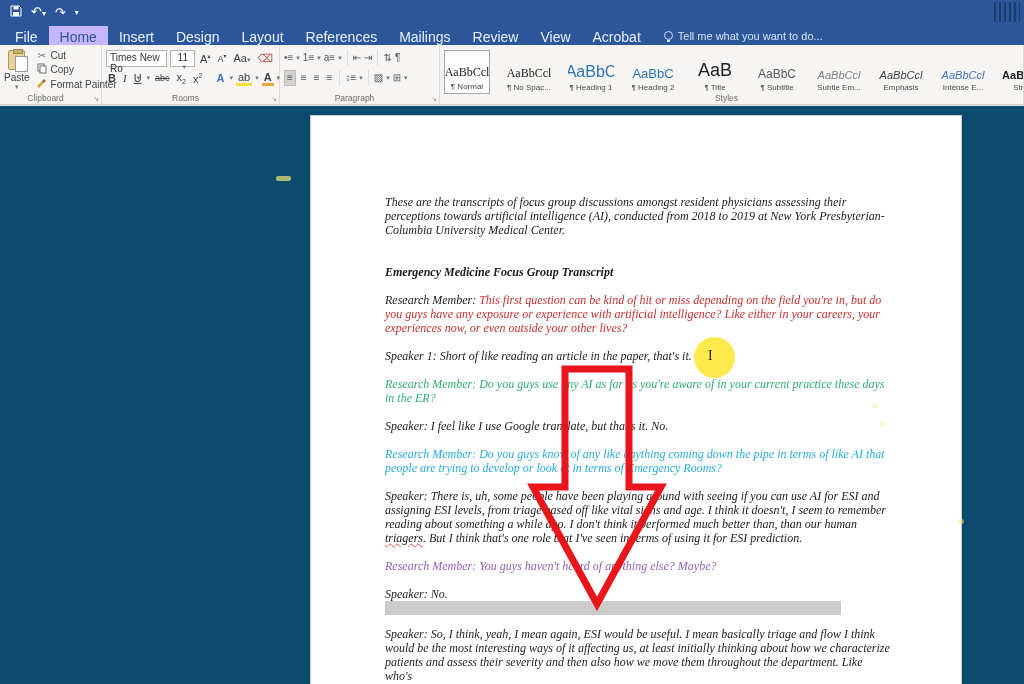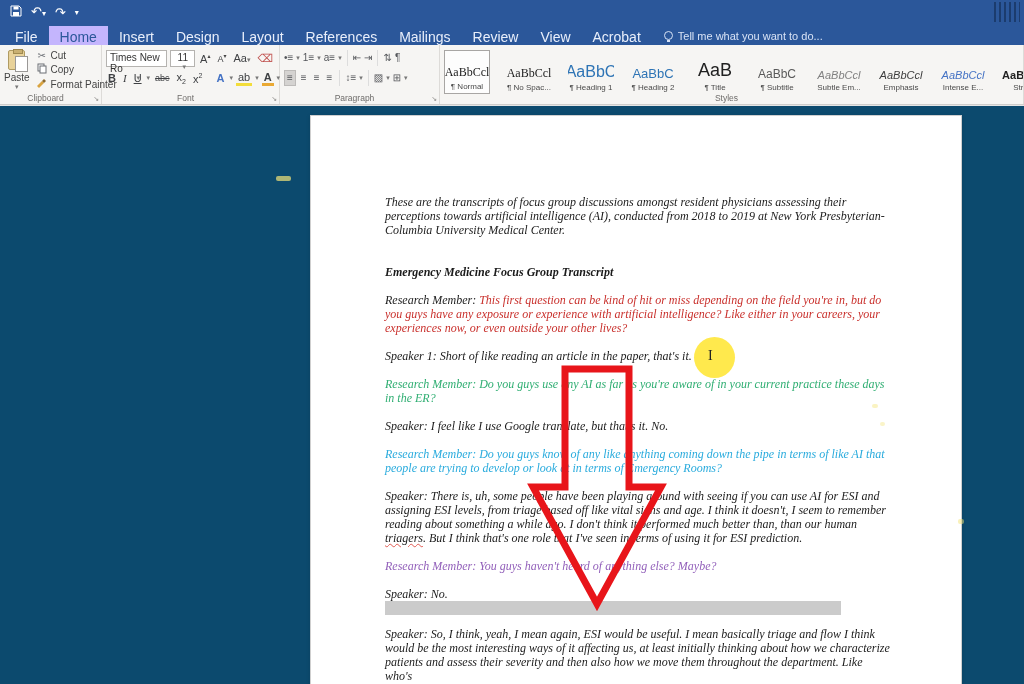--- a/index.html
+++ b/index.html
@@ -205,21 +205,21 @@
         <span class="tbtn"><span>x</span><sub style="font-size:7px">2</sub></span>
         <span class="tbtn"><span>x</span><sup style="font-size:7px">2</sup></span>
         <span class="sep"></span>
         <span class="tbtn fx">A</span>
           <span class="car2">▾</span>
         <span class="tbtn hl">ab</span>
           <span class="car2">▾</span>
         <span class="tbtn fc">A</span>
           <span class="car2">▾</span>
       </div>
-      <span class="glabel">Font</span>
+      <span class="glabel">Rooms</span>
       <span class="launcher">↘</span>
     </div>
 
     <div class="rgroup g-para">
       <div class="frow">
         <span class="ri">•≡</span>
           <span class="car2">▾</span>
         <span class="ri">1≡</span>
           <span class="car2">▾</span>
         <span class="ri">a≡</span>

